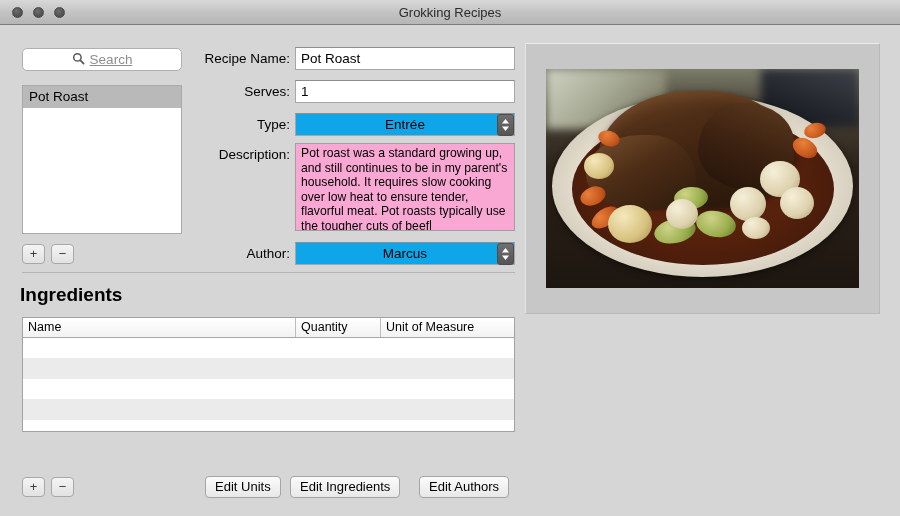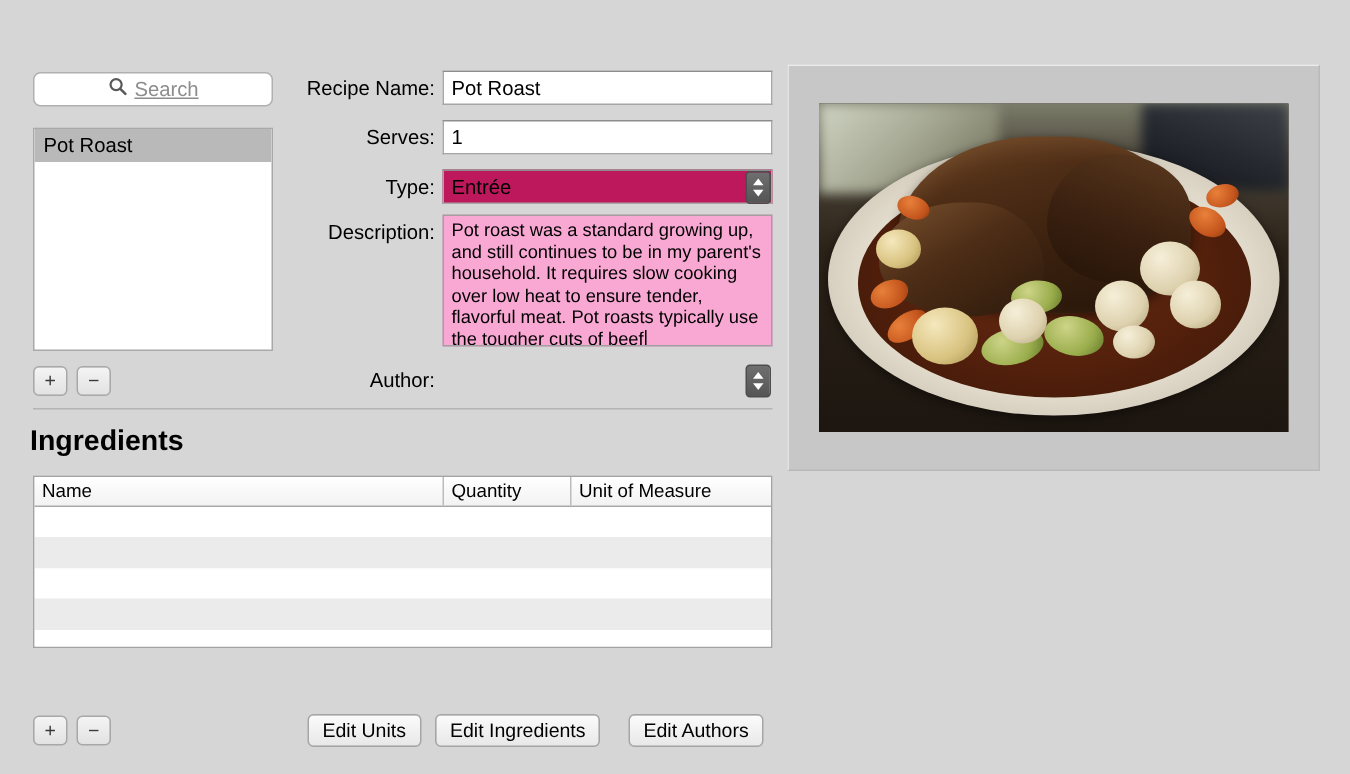--- a/index.html
+++ b/index.html
@@ -57,29 +57,30 @@
     box-sizing: border-box;
     font-size: 13.5px;
     color: #000;
     padding: 0 5px;
     line-height: 21px;
     white-space: nowrap;
     overflow: hidden;
   }
   .combo {
     position: absolute;
-    background: #be185d;
+    background: #0ea5e9;
     border: 1px solid #a6a6a6;
     border-top-color: #8d8d8d;
     box-sizing: border-box;
     font-size: 13.5px; color: #000;
     padding: 0 5px;
     line-height: 21px;
     white-space: nowrap;
     overflow: hidden;
+    text-align: center;
   }
   .stepper {
     position: absolute;
     width: 17px;
     background: linear-gradient(to bottom, #6f6f6f, #555555);
     border: 1px solid #4d4d4d;
     border-radius: 3px;
     box-sizing: border-box;
   }
   .stepper svg { display: block; margin: 0 auto; }
@@ -267,20 +268,26 @@
   .pot { background: radial-gradient(circle at 35% 30%, #f5e8bd, #d8c27f 60%, #a08c4f 100%); }
   .carrot { background: radial-gradient(circle at 35% 30%, #e8803a, #c4551d 65%, #8d3a11 100%); }
   .cel { background: radial-gradient(circle at 35% 30%, #cdd487, #9aad4c 60%, #5f7327 100%); }
   .onion { background: radial-gradient(circle at 35% 30%, #f6efd9, #ddd1ae 60%, #ab9c72 100%); }
 </style>
 </head>
 <body>
 
 <div id="window">
 
+  <div id="titlebar">
+    <div class="tl-dot" id="tl-close"></div>
+    <div class="tl-dot" id="tl-min"></div>
+    <div class="tl-dot" id="tl-max"></div>
+    <div id="win-title">Grokking Recipes</div>
+  </div>
 
   <div id="search-field">
     <span>
       <svg width="13" height="13" viewBox="0 0 13 13">
         <circle cx="5.4" cy="5.4" r="3.7" fill="none" stroke="#5a5a5a" stroke-width="1.5"></circle>
         <line x1="8.2" y1="8.2" x2="11.6" y2="11.6" stroke="#5a5a5a" stroke-width="1.7" stroke-linecap="round"></line>
       </svg>
     </span>
     <span id="search-placeholder">Search</span>
   </div>
@@ -304,20 +311,21 @@
     <svg width="11" height="20" viewBox="0 0 11 20">
       <polygon points="5.5,4 9,8.5 2,8.5" fill="#ffffff"></polygon>
       <polygon points="5.5,16 9,11.5 2,11.5" fill="#ffffff"></polygon>
     </svg>
   </div>
 
   <div class="label" style="left:155px; top:147px; width:135px;">Description:</div>
   <div id="description-box"><span>Pot roast was a standard growing up, and still continues to be in my parent's household.  It requires slow cooking over low heat to ensure tender, flavorful meat. Pot roasts typically use the tougher cuts of beef</span><span class="caret"></span></div>
 
   <div class="label" style="left:155px; top:246px; width:135px;">Author:</div>
+  <div class="combo" style="left:295px; top:242px; width:220px; height:23px;">Marcus</div>
   <div class="stepper" style="left:497px; top:242.5px; height:22px;">
     <svg width="11" height="20" viewBox="0 0 11 20">
       <polygon points="5.5,4 9,8.5 2,8.5" fill="#ffffff"></polygon>
       <polygon points="5.5,16 9,11.5 2,11.5" fill="#ffffff"></polygon>
     </svg>
   </div>
 
   <div id="separator"></div>
 
   <div id="ingredients-title">Ingredients</div>

